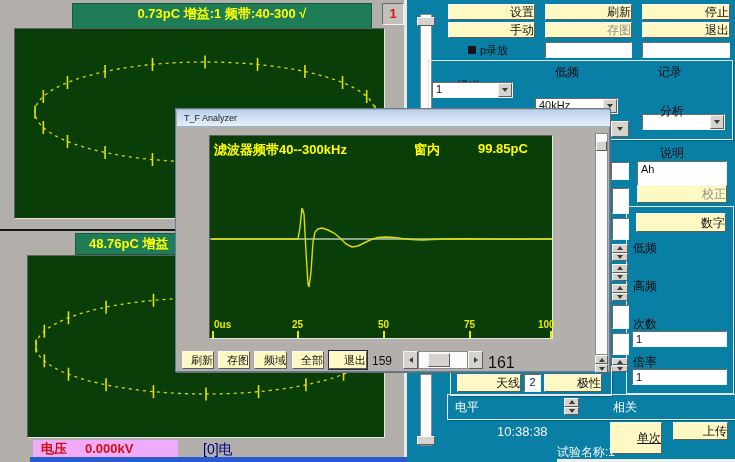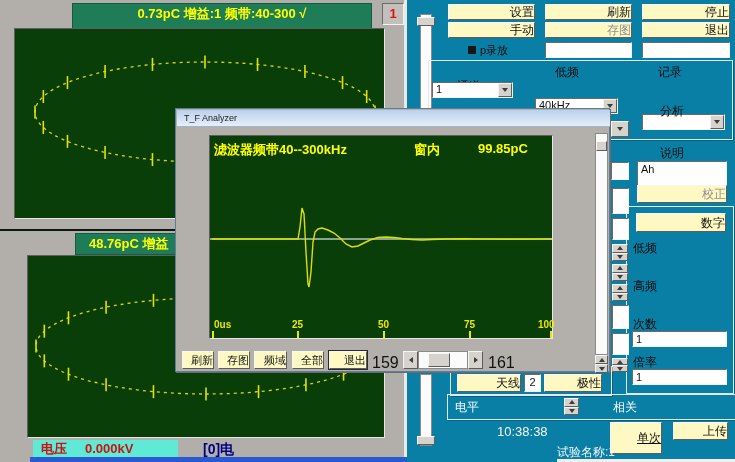--- a/index.html
+++ b/index.html
@@ -119,25 +119,25 @@
         <line x1="78.07650711027955" x2="78.07650711027955" y1="44.66718427000253" y2="57.66718427000253" stroke="#e2e200" stroke-width="1.6"></line>
         <line x1="125.46711095625892" x2="125.46711095625892" y1="37.84928721783263" y2="50.84928721783263" stroke="#e2e200" stroke-width="1.6"></line>
         <line x1="177.99999999999997" x2="177.99999999999997" y1="35.5" y2="48.5" stroke="#e2e200" stroke-width="1.6"></line>
         <line x1="230.53288904374102" x2="230.53288904374102" y1="37.849287217832625" y2="50.849287217832625" stroke="#e2e200" stroke-width="1.6"></line>
         <line x1="277.92349288972036" x2="277.92349288972036" y1="44.667184270002515" y2="57.667184270002515" stroke="#e2e200" stroke-width="1.6"></line>
         <line x1="315.5328890437411" x2="315.5328890437411" y1="55.28630788996128" y2="68.28630788996128" stroke="#e2e200" stroke-width="1.6"></line>
         <line x1="339.67960777017606" x2="339.67960777017606" y1="68.66718427000251" y2="81.66718427000251" stroke="#e2e200" stroke-width="1.6"></line>
       </svg>
   </div>
 
-  <div class="abs" style="left:33px;top:440px;width:145px;height:18px;background:#5eead4;color:#d01010;font-weight:bold;font-size:13px;line-height:17px;">
+  <div class="abs" style="left:33px;top:440px;width:145px;height:18px;background:#f0abfc;color:#d01010;font-weight:bold;font-size:13px;line-height:17px;">
     <span class="abs" style="left:8px;">电压</span>
     <span class="abs" style="left:52px;">0.000kV</span>
   </div>
-  <div class="abs" style="left:203px;top:441px;width:70px;height:17px;color:#000080;font-weight:bold;font-size:14px;line-height:16px;">
+  <div class="abs" style="left:203px;top:441px;width:70px;height:17px;color:#000080;font-weight:normal;font-size:14px;line-height:16px;">
     <span>[0]电</span>
   </div>
   <div class="abs" style="left:30px;top:457px;width:377px;height:5px;background:#2a5ad0;"></div>
   <div class="abs" style="left:404px;top:0;width:3px;height:457px;background:#e9e9e9;"></div>
 
   <div class="abs" style="left:407px;top:0;width:328px;height:462px;background:#0a7fa5;"></div>
 
   <div class="abs vtrack" style="left:420px;top:14px;width:12px;height:96px;"></div>
   <div class="abs raised" style="left:417px;top:17px;width:18px;height:9px;"></div>
   <div class="abs vtrack" style="left:420px;top:374px;width:12px;height:72px;"></div>
@@ -304,21 +304,21 @@
       </div>
     <div class="abs sc-btn" style="left:419px;top:255px;width:13px;height:9px;">
         <span class="tri-d"></span>
       </div>
 
     <button class="abs btn small" style="left:6px;top:242px;width:32px;height:18px;">刷新</button>
     <button class="abs btn small" style="left:42px;top:242px;width:32px;height:18px;">存图</button>
     <button class="abs btn small" style="left:78px;top:242px;width:33px;height:18px;">频域</button>
     <button class="abs btn small" style="left:116px;top:242px;width:32px;height:18px;">全部</button>
     <button class="abs btn small focus" style="left:153px;top:242px;width:38px;height:18px;">退出</button>
-    <span class="abs" style="left:196px;top:245px;font-size:16px;color:#111;">159</span>
+    <span class="abs" style="left:196px;top:245px;font-size:12px;color:#111;">159</span>
     <div class="abs sc-btn" style="left:227px;top:242px;width:15px;height:18px;">
         <span class="tri-l"></span>
       </div>
     <div class="abs vtrack" style="left:242px;top:242px;width:50px;height:18px;"></div>
     <div class="abs raised" style="left:252px;top:244px;width:22px;height:14px;"></div>
     <div class="abs sc-btn" style="left:292px;top:242px;width:15px;height:18px;">
         <span class="tri-r"></span>
       </div>
     <span class="abs" style="left:312px;top:245px;font-size:16px;color:#111;">161</span>
   </div>

